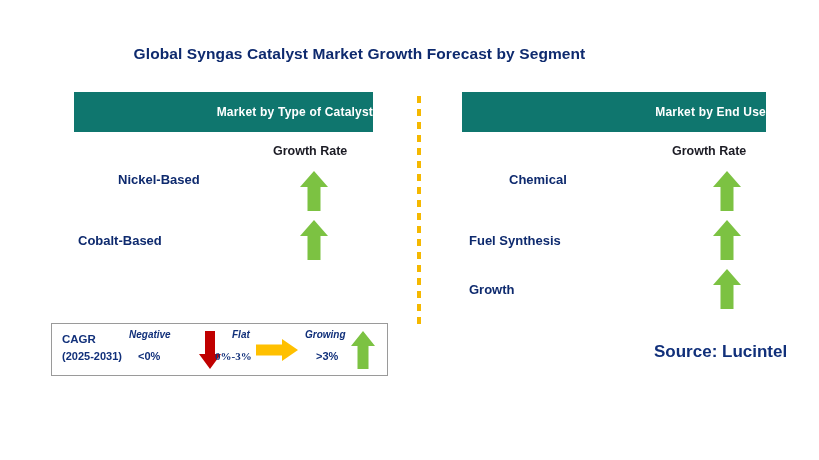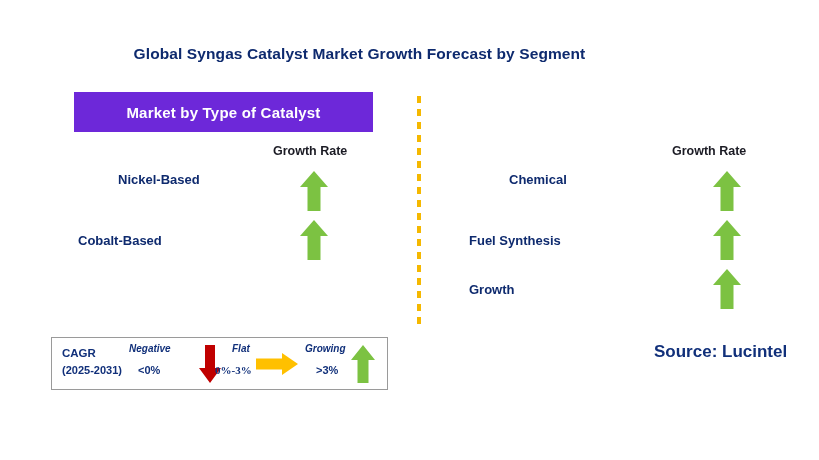--- a/index.html
+++ b/index.html
@@ -33,27 +33,27 @@
     font-size: 15.5px;
     font-weight: bold;
     color: #0e2a6e;
     letter-spacing: 0.1px;
   }
 
   
   .panel-header {
     position: absolute;
     height: 40px;
-    background: #6d28d9;
+    background: #0f766e;
     color: #ffffff;
-    font-size: 15px;
+    font-size: 12px;
     font-weight: bold;
     display: flex;
     align-items: center;
-    justify-content: center;
+    justify-content: flex-end;
     letter-spacing: 0.2px;
   }
   .panel-header.left  { left: 74px;  top: 92px; width: 299px; }
   .panel-header.right { left: 462px; top: 92px; width: 304px; }
 
   
   .growth-caption {
     position: absolute;
     font-size: 12.5px;
     font-weight: bold;
@@ -104,21 +104,21 @@
       rgba(255,255,255,0) 7px, rgba(255,255,255,0) 13px
     );
     background-size: 4px 13px;
     background-repeat: repeat-y;
   }
 
   
   .legend-box {
     position: absolute;
     left: 51px;
-    top: 337px;
+    top: 323px;
     width: 337px;
     height: 53px;
     border: 1px solid #9a9a9a;
     background: #ffffff;
     box-sizing: border-box;
     padding-left: 32px;
   }
   .legend-title {
     position: absolute;
     left: 10px;
@@ -202,20 +202,23 @@
     <div class="seg-arrow arow-1">
       <svg viewBox="0 0 30 42" width="30" height="42" aria-hidden="true">
         <polygon points="15,1 29,17 21.5,17 21.5,41 8.5,41 8.5,17 1,17" fill="#7CC242"></polygon>
       </svg>
     </div>
 
   </div>
 
   <div class="divider"></div>
 
+  <div class="panel-header right">
+    <span>Market by End Use</span>
+  </div>
 
   <div class="growth-caption right">Growth Rate</div>
 
   <div class="col-right">
 
     <div class="seg-label row-0">Chemical</div>
     <div class="seg-arrow arow-0">
       <svg viewBox="0 0 30 42" width="30" height="42" aria-hidden="true">
         <polygon points="15,1 29,17 21.5,17 21.5,41 8.5,41 8.5,17 1,17" fill="#7CC242"></polygon>
       </svg>

